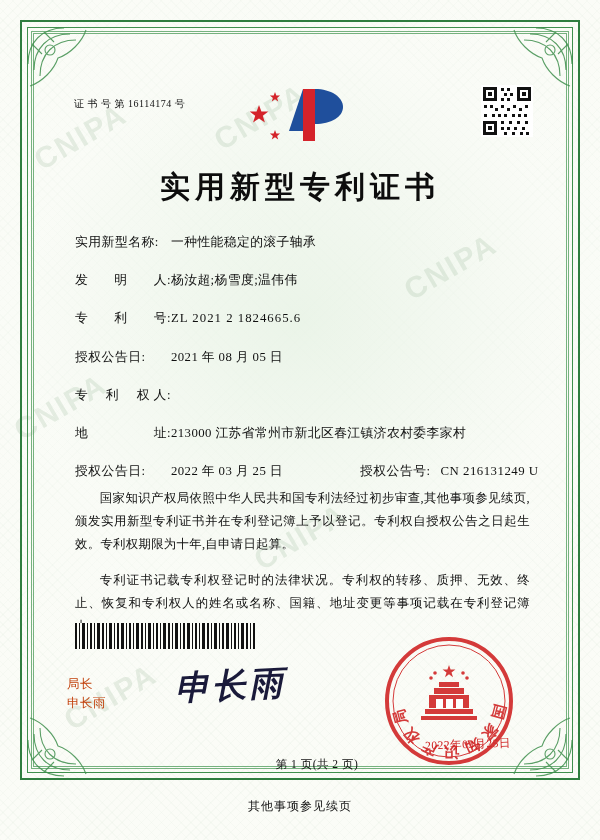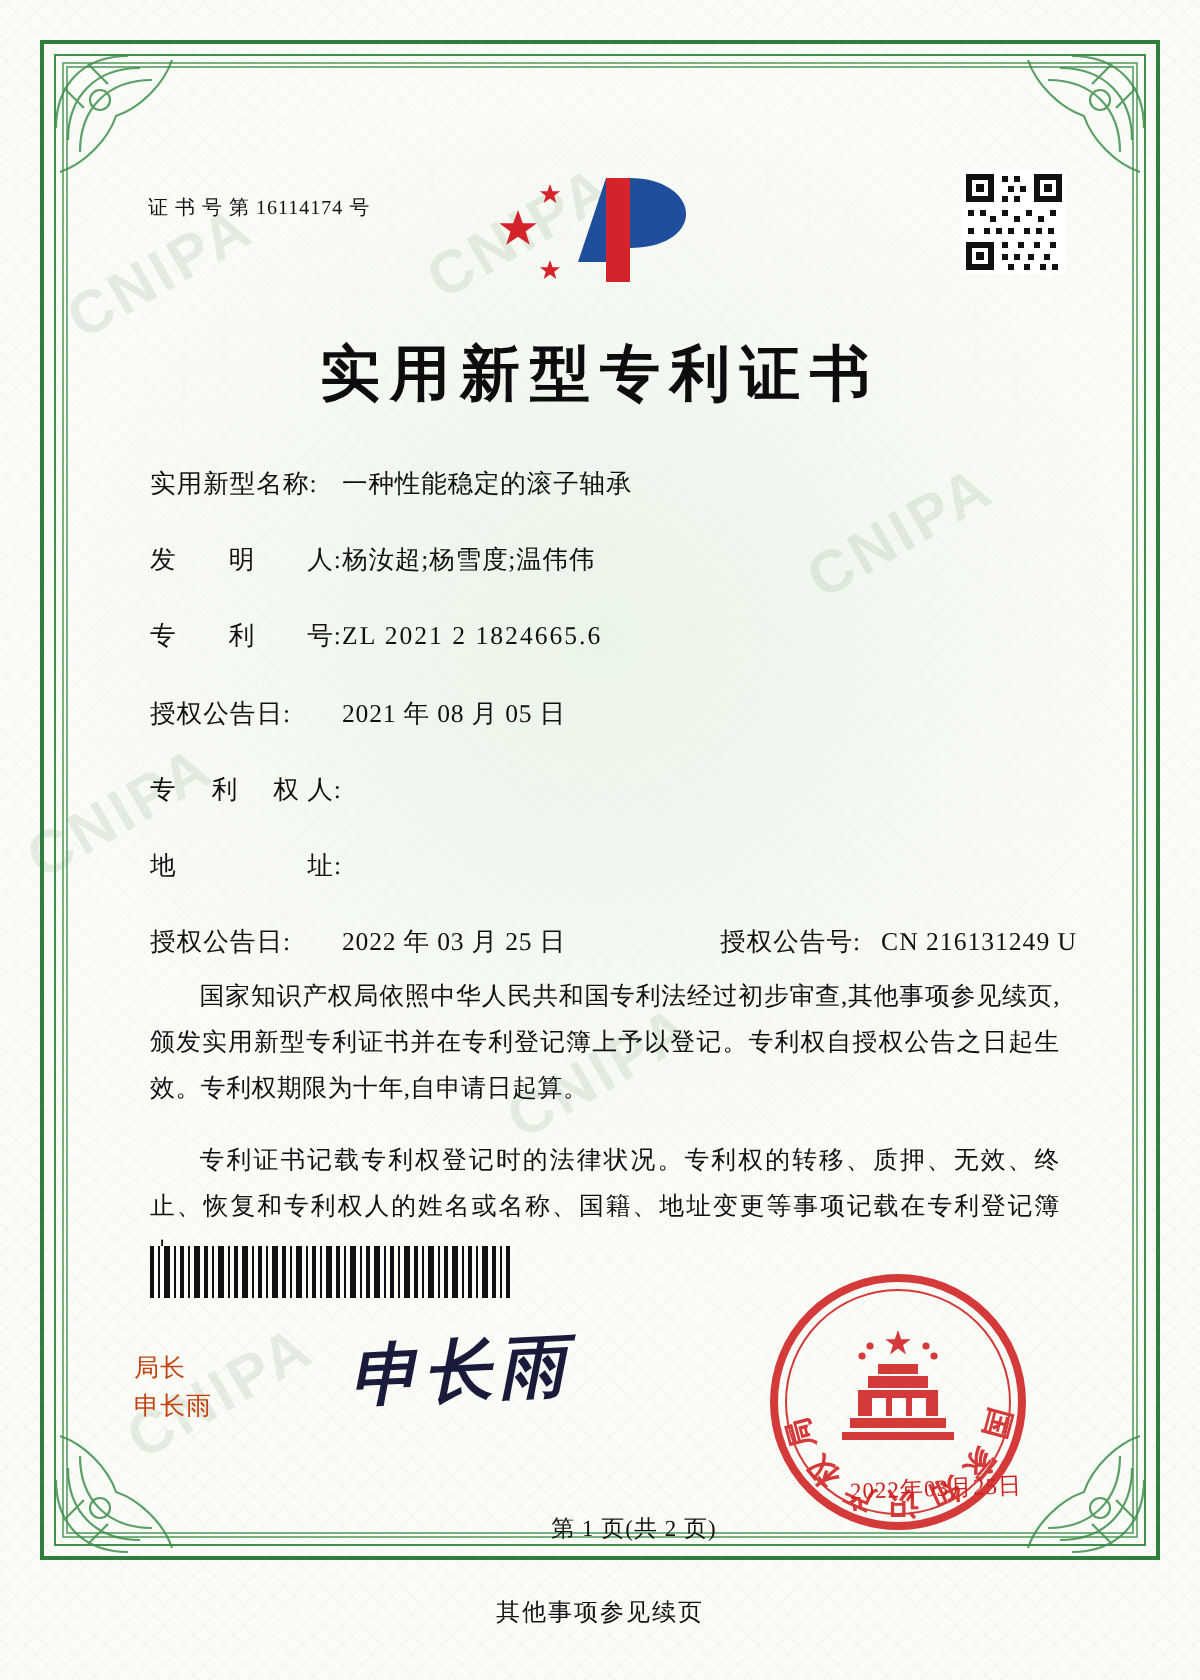--- a/index.html
+++ b/index.html
@@ -439,20 +439,21 @@
           <span>利</span>
           <span>权 人:</span>
         </div>
       </div>
 
       <div class="field-row">
         <div class="f-label spread">
           <span>地</span>
           <span>址:</span>
         </div>
+        <div class="f-value">213000 江苏省常州市新北区春江镇济农村委李家村</div>
       </div>
 
       <div class="field-row two-col">
         <div class="f-label">授权公告日:</div>
         <div class="f-value">2022 年 03 月 25 日</div>
         <div class="sub-label">授权公告号:</div>
         <div class="sub-value">CN 216131249 U</div>
       </div>
 
     </div>

